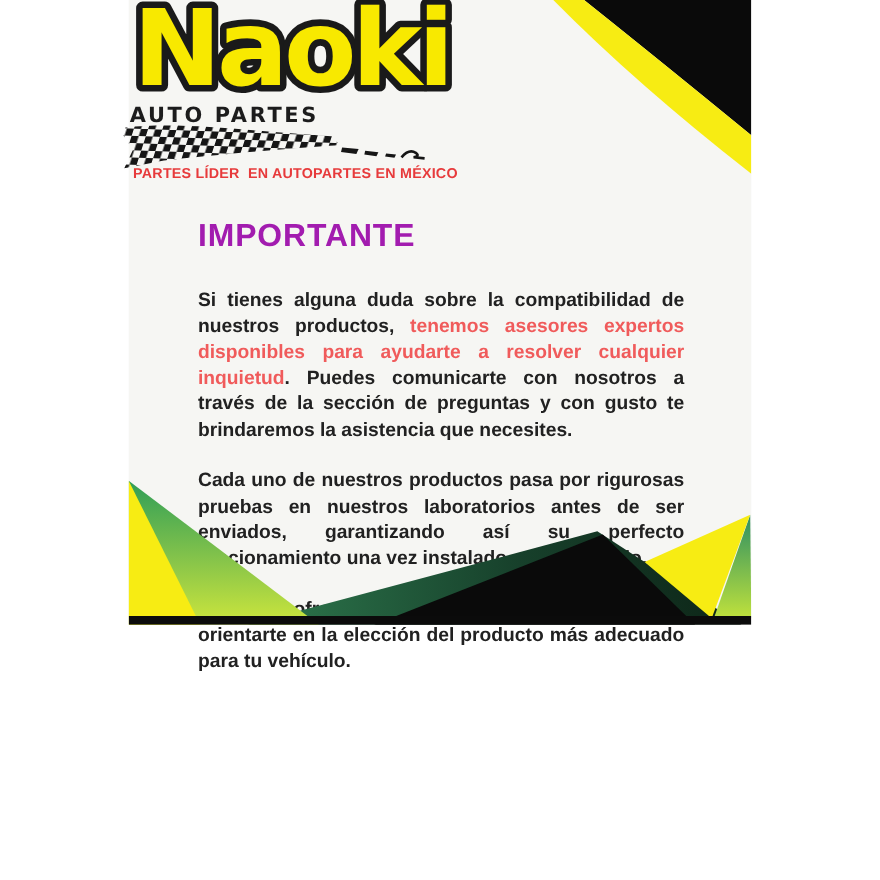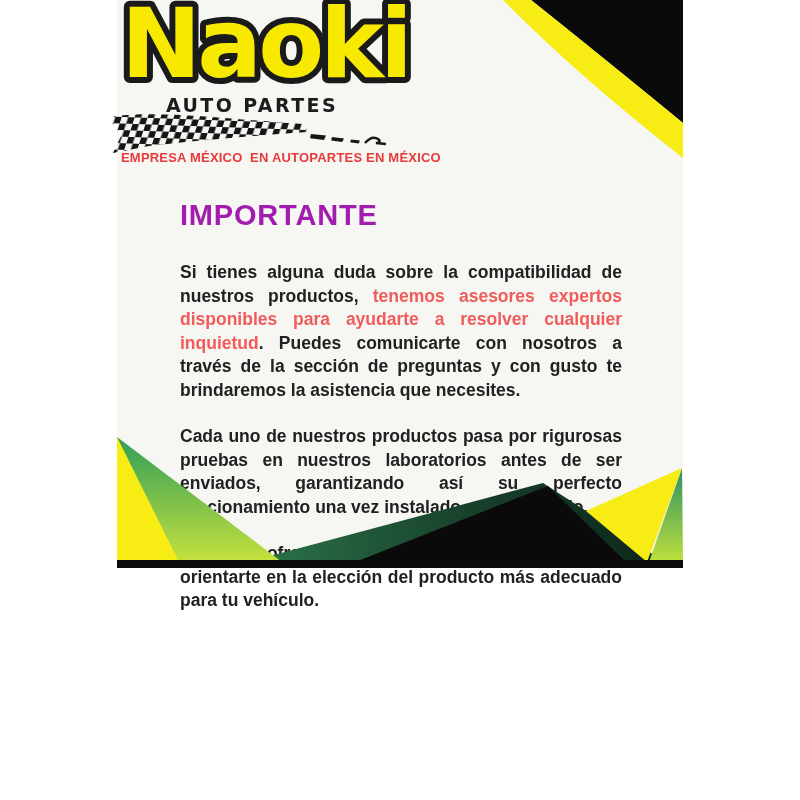--- a/index.html
+++ b/index.html
@@ -1,21 +1,21 @@
 <!DOCTYPE html>
 <html><head>
 <meta charset="utf-8">
 <style>
   html,body{margin:0;padding:0;width:800px;height:800px;background:#ffffff;overflow:hidden;}
   body{font-family:"Liberation Sans", sans-serif;position:relative;}
   .page{position:absolute;left:117px;top:0;width:566px;height:568px;background:#f6f6f3;}
   
   .logo-svg{position:absolute;left:0px;top:-7px;overflow:visible;}
   .logo-sub{position:absolute;left:1px;top:94px;font-family:"DejaVu Sans",sans-serif;font-weight:bold;
-            font-size:19px;letter-spacing:2.4px;color:#1c1c1c;white-space:nowrap;margin-left:48px;}
+            font-size:19px;letter-spacing:2.4px;color:#1c1c1c;white-space:nowrap;}
   .flag-svg{position:absolute;left:-6px;top:110px;}
   .tagline{position:absolute;left:4px;top:150px;font-size:13px;font-weight:bold;color:#E73A3B;
            letter-spacing:0.2px;white-space:pre-wrap;}
   
   .text-col{position:absolute;left:63px;top:199px;width:442px;}
   .heading{margin:0 0 30px 0;font-size:29px;line-height:32px;font-weight:800;color:#a21caf;
            letter-spacing:0.8px;}
   .para{margin:0 0 23px 0;font-size:17.5px;line-height:23.5px;font-weight:bold;color:#212121;
         text-align:justify;text-align-last:left;}
   .hl{color:#F05B5B;}
@@ -46,21 +46,21 @@
         <rect x="6.5" y="6.5" width="6.5" height="6.5" fill="#161616"></rect>
       </pattern>
     </defs>
     <path d="M3,6 C55,0 125,10 193,14 L197,22 C150,25 80,31 38,36 L2,43 L10,26 L1,13 Z" fill="url(#chk)"></path>
     <path d="M200,24 l15,1.5 l-2,4.5 l-14,-1.8 z" fill="#161616"></path>
     <path d="M221,27 l12,1.5 l-1.8,3.6 l-11,-1.6 z" fill="#161616"></path>
     <path d="M240,29.5 l9,1 l-1.4,3 l-8.5,-1.2 z" fill="#161616"></path>
     <path d="M254,33 q7,-8 13,-4 q4,3 -2,4 l10,1" stroke="#161616" stroke-width="2.4" fill="none"></path>
   </svg>
 
-  <div class="tagline">EMPRESA MÉXICO  EN AUTOPARTES EN MÉXICO</div>
+  <div class="tagline">PARTES LÍDER  EN AUTOPARTES EN MÉXICO</div>
 
   <div class="text-col">
     <h1 class="heading">IMPORTANTE</h1>
     <p class="para"><span>Si tienes alguna duda sobre la compatibilidad de nuestros productos, </span><span class="hl">tenemos asesores expertos disponibles para ayudarte a resolver cualquier inquietud</span><span>. Puedes comunicarte con nosotros a través de la sección de preguntas y con gusto te brindaremos la asistencia que necesites.</span></p>
     <p class="para">Cada uno de nuestros productos pasa por rigurosas pruebas en nuestros laboratorios antes de ser enviados, garantizando así su perfecto funcionamiento una vez instalado en tu vehículo.</p>
     <p class="para">Además, ofrecemos asesoría personalizada para orientarte en la elección del producto más adecuado para tu vehículo.</p>
   </div>
 
   <svg class="footer-svg" width="566" height="146" viewBox="0 0 566 146">
     <defs>

